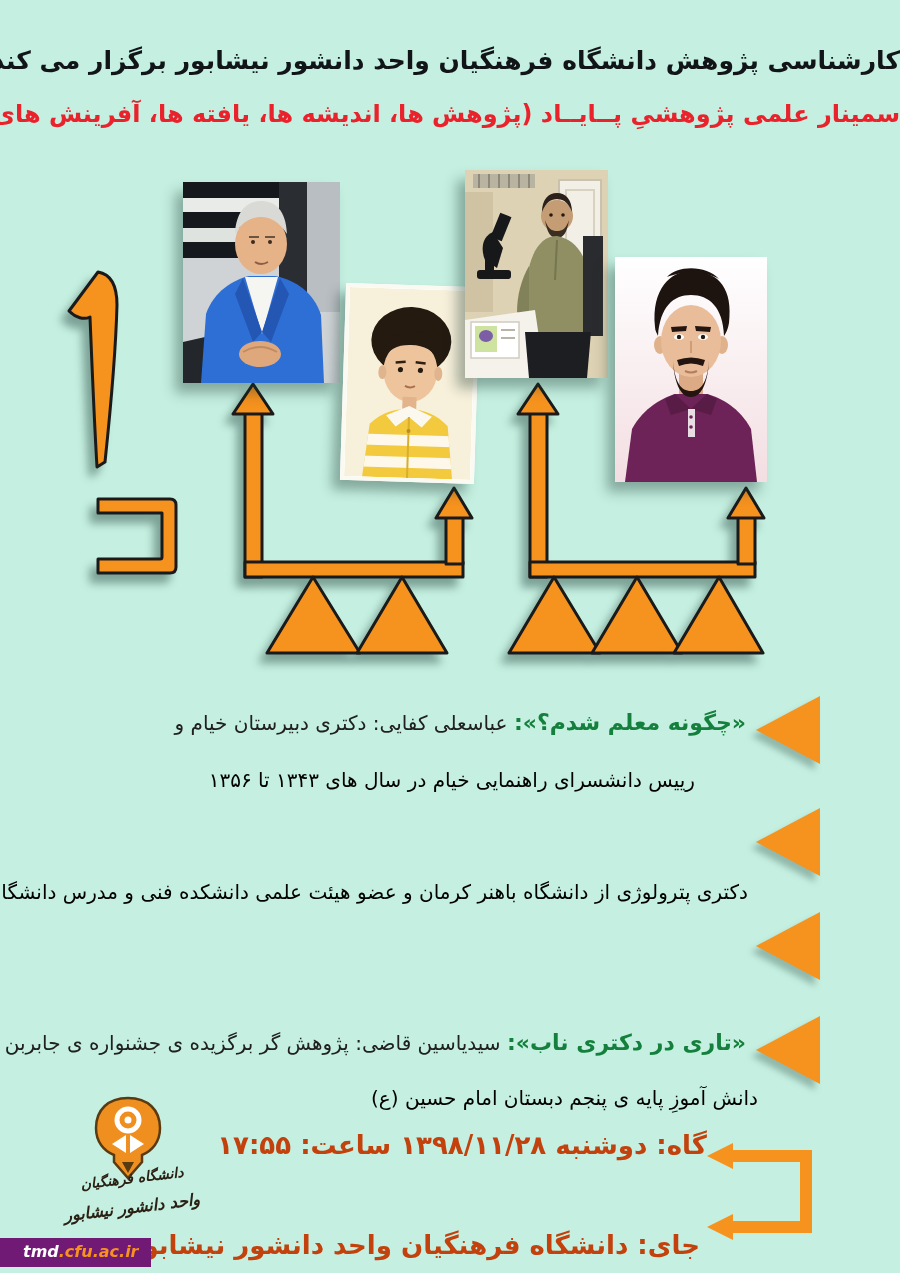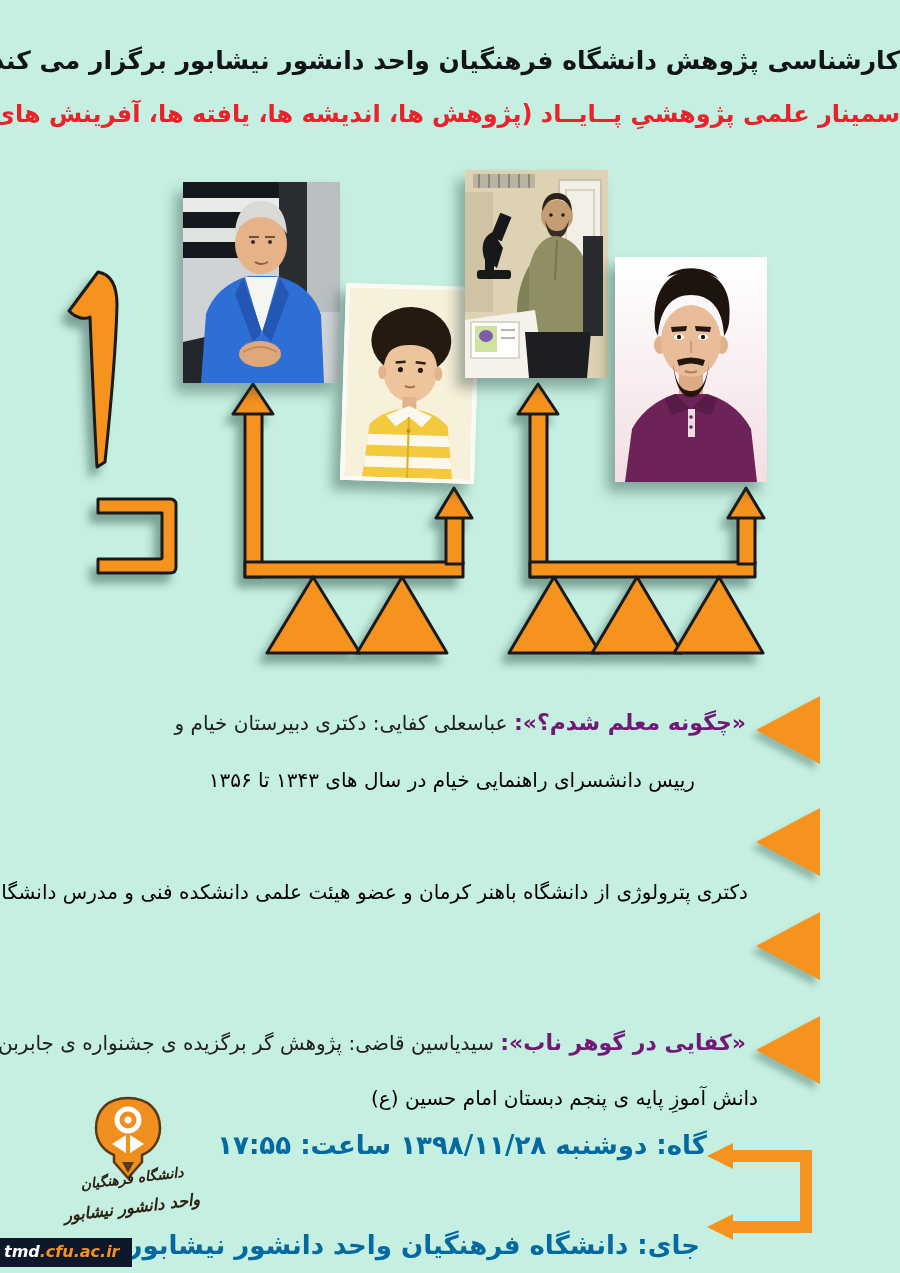--- a/index.html
+++ b/index.html
@@ -20,42 +20,42 @@
   .art{position:absolute;}
   .orange-shape{filter:drop-shadow(-7px 9px 4px rgba(25,55,48,.42));}
   .photo{
     position:absolute;overflow:hidden;
     box-shadow:-8px 10px 12px rgba(25,55,48,.38);
     background:#fff;
   }
   .photo svg{display:block;}
   #photo2{border:4px solid #fbfaf2;transform:rotate(1.8deg);}
   .item-l1{position:absolute;font-size:20px;color:#20201f;white-space:nowrap;}
-  .item-l1 b{font-size:22px;font-weight:bold;color:#701a75;letter-spacing:-.5px;}
+  .item-l1 b{font-size:22px;font-weight:bold;color:#15803d;letter-spacing:-.5px;}
   .item-l2{position:absolute;font-size:20px;color:#000000;white-space:nowrap;}
   .tri{
     position:absolute;width:0;height:0;border-style:solid;
     border-width:34px 64px 34px 0;
     border-color:transparent #f6921e transparent transparent;
     filter:drop-shadow(-5px 6px 3px rgba(25,55,48,.3));
   }
   .sched{
-    position:absolute;font-size:26px;font-weight:bold;color:#0369a1;
+    position:absolute;font-size:26px;font-weight:bold;color:#c2410c;
     white-space:nowrap;letter-spacing:-.5px;
   }
   .logo-text{
     position:absolute;text-align:center;font-weight:bold;font-style:italic;
     color:#2a2014;transform:rotate(-7deg);white-space:nowrap;
   }
   #logo-org{left:72px;top:1170px;width:120px;font-size:14px;}
   #logo-unit{left:62px;top:1198px;width:140px;font-size:16px;}
   #badge{
-    position:absolute;left:0;top:1238px;background:#0f172a;color:#fff;
+    position:absolute;left:0;top:1238px;background:#701a75;color:#fff;
     font-size:16px;font-weight:bold;font-style:italic;direction:ltr;
-    padding:4px 12px 6px 4px;
+    padding:4px 12px 6px 23px;
   }
   #badge .suffix{color:#f6921d;}
 </style>
 </head>
 <body>
 
 <div id="poster">
 
   <div class="hdr1">کارشناسی پژوهش دانشگاه فرهنگیان واحد دانشور نیشابور برگزار می کند:</div>
   <div class="hdr2">سمینار علمی پژوهشیِ پــایــاد (پژوهش ها، اندیشه ها، یافته ها، آفرینش های دانشوران)</div>
@@ -229,21 +229,21 @@
   </div>
   <div class="item-l2" style="top:768px;right:205px">رییس دانشسرای راهنمایی خیام در سال های ۱۳۴۳ تا ۱۳۵۶</div>
   <div class="tri" style="top:696px;right:80px"></div>
 
   <div class="item-l2" style="top:880px;right:152px">دکتری پترولوژی از دانشگاه باهنر کرمان و عضو هیئت علمی دانشکده فنی و مدرس دانشگاه فرهنگیان</div>
   <div class="tri" style="top:808px;right:80px"></div>
 
   <div class="tri" style="top:912px;right:80px"></div>
 
   <div class="item-l1" style="top:1030px;right:154px">
-    <b>«کفایی در گوهر ناب»:</b>
+    <b>«تاری در دکتری ناب»:</b>
     <span>سیدیاسین قاضی: پژوهش گر برگزیده ی جشنواره ی جابربن حیان و</span>
   </div>
   <div class="item-l2" style="top:1086px;right:142px">دانش آموزِ پایه ی پنجم دبستان امام حسین (ع)</div>
   <div class="tri" style="top:1016px;right:80px"></div>
 
   <div class="sched" style="top:1130px;right:193px">گاه: دوشنبه ۱۳۹۸/۱۱/۲۸ ساعت: ۱۷:۵۵</div>
   <div class="sched" style="top:1230px;right:200px">جای: دانشگاه فرهنگیان واحد دانشور نیشابور</div>
 
   <svg class="art" style="left:700px;top:1138px" width="130" height="110" viewBox="0 0 130 110">
     <g fill="#f6921e">

